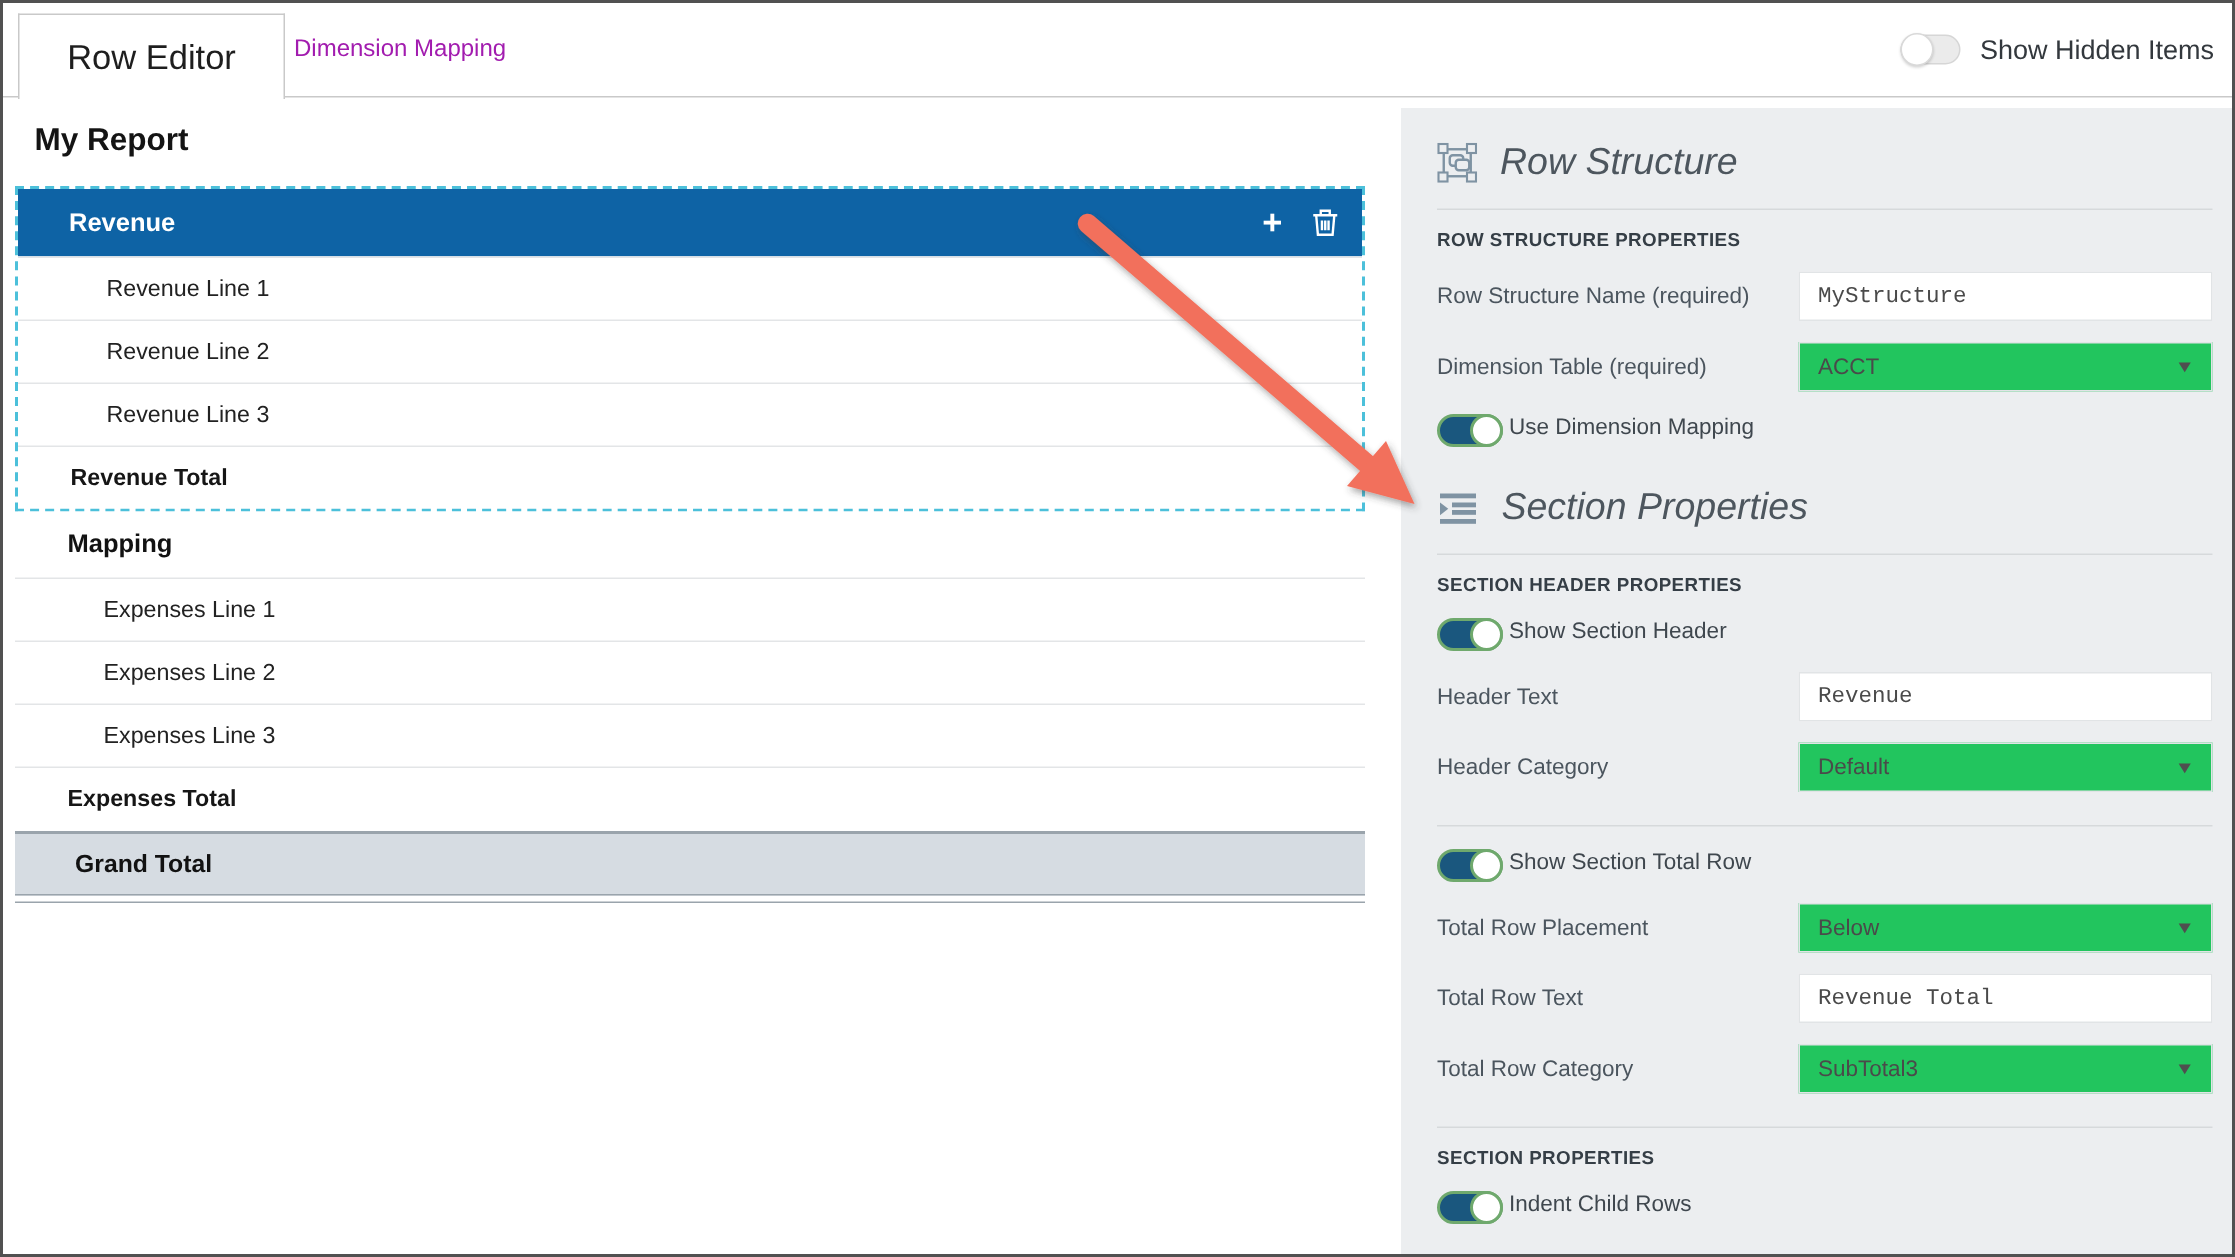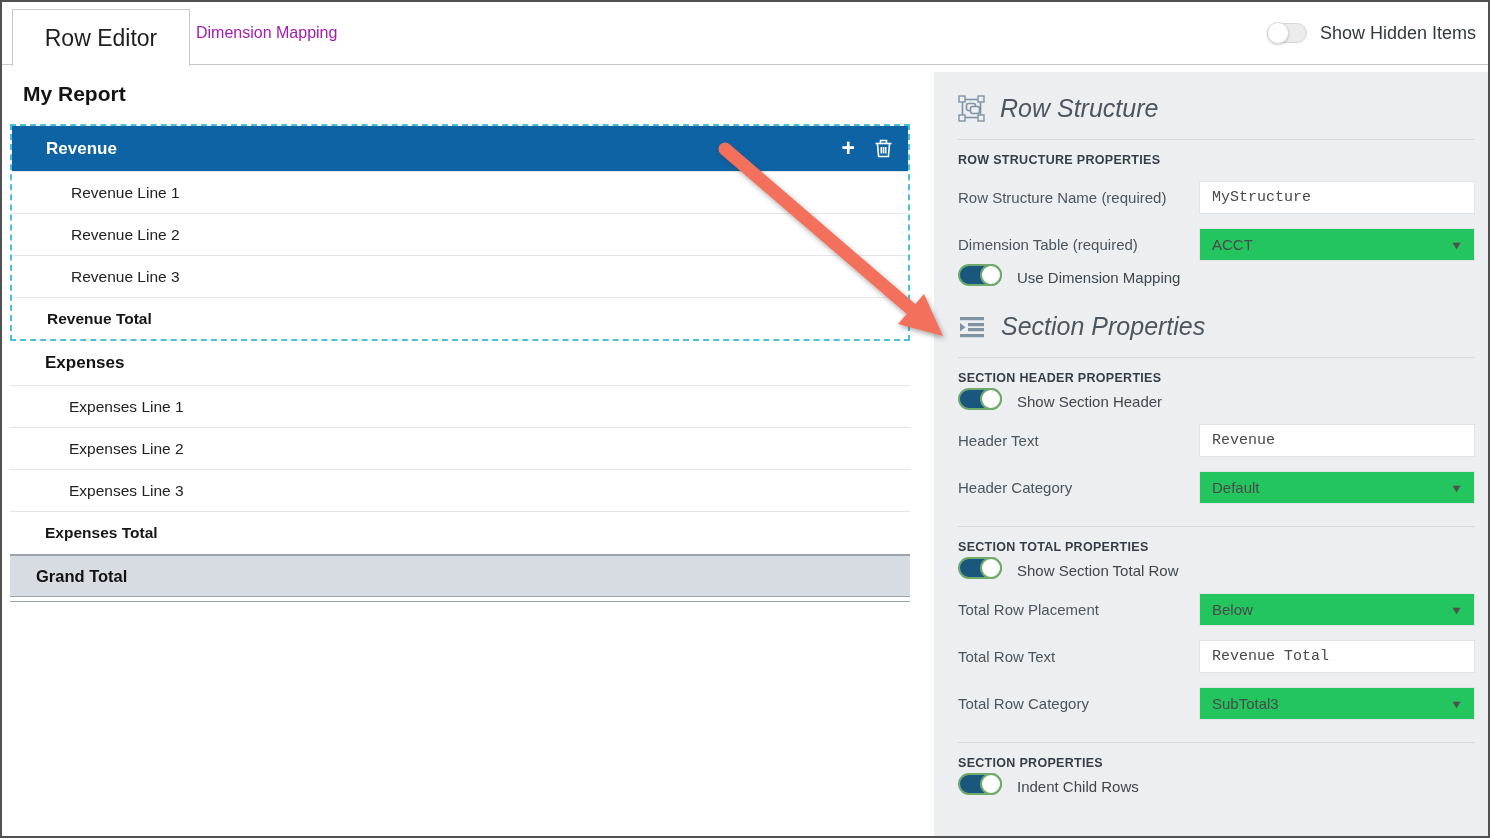--- a/index.html
+++ b/index.html
@@ -33,21 +33,21 @@
   .sel-box { border:2px dashed #4cc0da; background:#fff; }
   .rrow { display:flex; align-items:center; background:#fff; box-sizing:border-box; position:relative; }
   .rrow.hdr { height:44px; font-weight:bold; font-size:17px; padding-left:35px; color:#121212; }
   .rrow.hdr.selected { background:#0e63a5; color:#fff; height:45px; padding-left:34px; }
   .rrow.child { height:42px; font-size:15.5px; color:#222; padding-left:59px; border-top:1px solid #e3e5e7; }
   .rrow.total { height:42px; font-size:15.5px; font-weight:bold; color:#161616; padding-left:35px; border-top:1px solid #e3e5e7; }
   .hdr-icons { position:absolute; right:16px; top:0; height:100%; display:flex; align-items:center; gap:20px; }
   .plus { font-size:23px; font-weight:bold; color:#fff; line-height:1; cursor:pointer; }
   .trash { cursor:pointer; display:flex; }
   .grand {
-    height:40px; display:flex; align-items:center; padding-left:26px; margin-top:1px;
+    height:40px; display:flex; align-items:center; padding-left:40px; margin-top:1px;
     background:#d6dce2; border-top:2px solid #9aa4ac; border-bottom:1px solid #9aa4ac;
     font-weight:bold; font-size:16.5px; color:#121212;
   }
   .grand-underline { height:1px; background:#9aa4ac; margin-top:4px; }
 
   
   .arrow-layer { position:absolute; left:0; top:0; width:1490px; height:838px; pointer-events:none; z-index:6; }
 
   
   .panel {
@@ -63,21 +63,21 @@
   input.textbox {
     width:280px; height:33px; box-sizing:border-box; border:1px solid #e1e4e6; background:#fff;
     padding:0 12px; font-size:15px; color:#4a4a4a; font-family:Liberation Mono, monospace; outline:none;
   }
   .selectbox {
     width:280px; height:33px; box-sizing:border-box; border:1px solid #e1e4e6; background:#22c55e;
     display:flex; align-items:center; justify-content:space-between; padding:0 12px;
     font-size:15px; color:#4a4a4a; cursor:pointer;
   }
   .caret { font-size:11px; color:#4f4f4f; transform:scaleX(1.25); }
-  .toggle-row { display:flex; align-items:flex-end; gap:15px; margin-top:3px; }
+  .toggle-row { display:flex; align-items:flex-start; gap:4px; margin-top:15px; }
   .toggle-row .tlabel { font-size:15px; color:#3f474e; }
   .toggle-on { position:relative; width:44px; height:22px; border-radius:12px; background:#1a577e; border:2px solid #6fa96d; box-sizing:border-box; cursor:pointer; flex:none; }
   .toggle-on .knob { position:absolute; right:-2px; top:-2px; width:22px; height:22px; border-radius:50%; background:#fff; border:2px solid #6fa96d; box-sizing:border-box; }
   .mt26 { margin-top:26px; }
 </style>
 </head>
 <body>
 
 <div class="screen">
 
@@ -126,21 +126,21 @@
       <div class="rrow child">
           <span>Revenue Line 3</span>
         </div>
       <div class="rrow total">
           <span>Revenue Total</span>
         </div>
     </div>
 
     <div>
       <div class="rrow hdr">
-          <span>Expenses</span>
+          <span>Mapping</span>
         </div>
       <div class="rrow child">
           <span>Expenses Line 1</span>
         </div>
       <div class="rrow child">
           <span>Expenses Line 2</span>
         </div>
       <div class="rrow child">
           <span>Expenses Line 3</span>
         </div>
@@ -227,21 +227,20 @@
 
     <div class="field">
       <label>Header Category</label>
       <div class="selectbox">
         <span>Default</span>
         <span class="caret">▼</span>
       </div>
     </div>
 
     <div class="divider" style="margin-top:22px;"></div>
-    <div class="sec-label">SECTION TOTAL PROPERTIES</div>
 
     <div class="toggle-row">
       <div class="toggle-on">
           <div class="knob"></div>
         </div>
       <span class="tlabel">Show Section Total Row</span>
     </div>
 
     <div class="field">
       <label>Total Row Placement</label>

